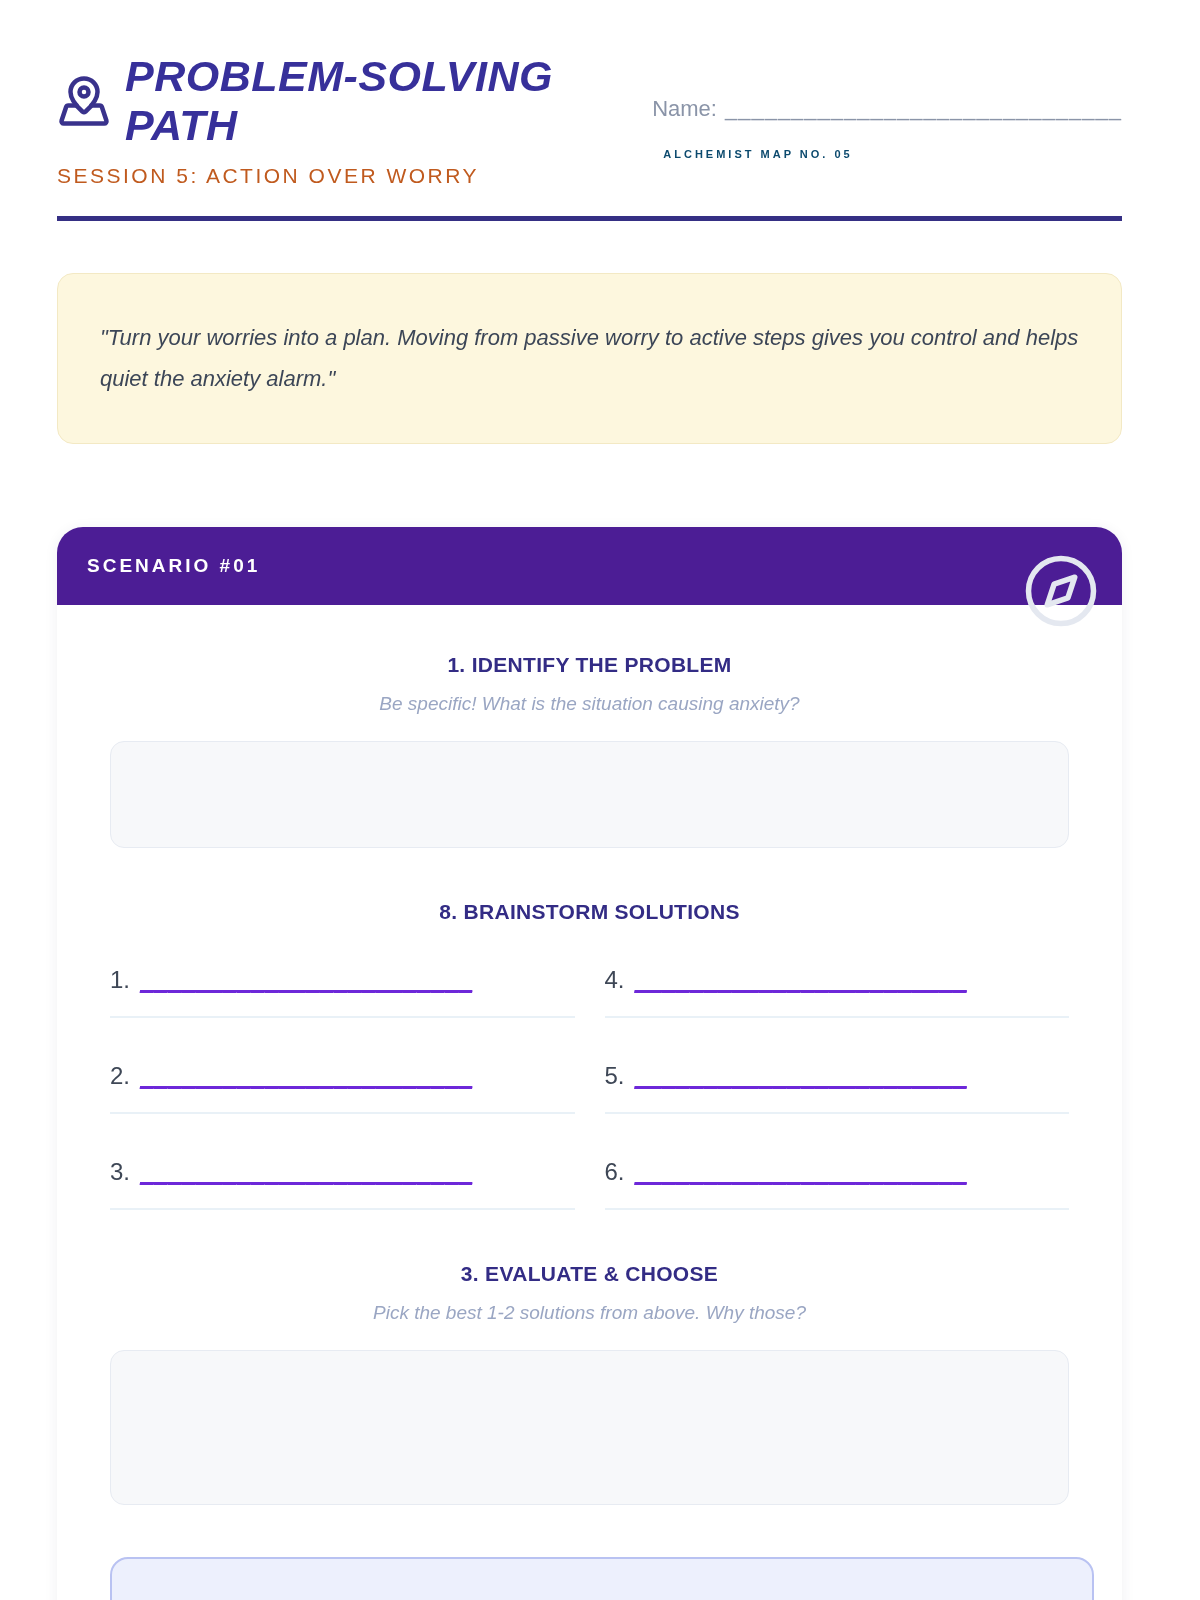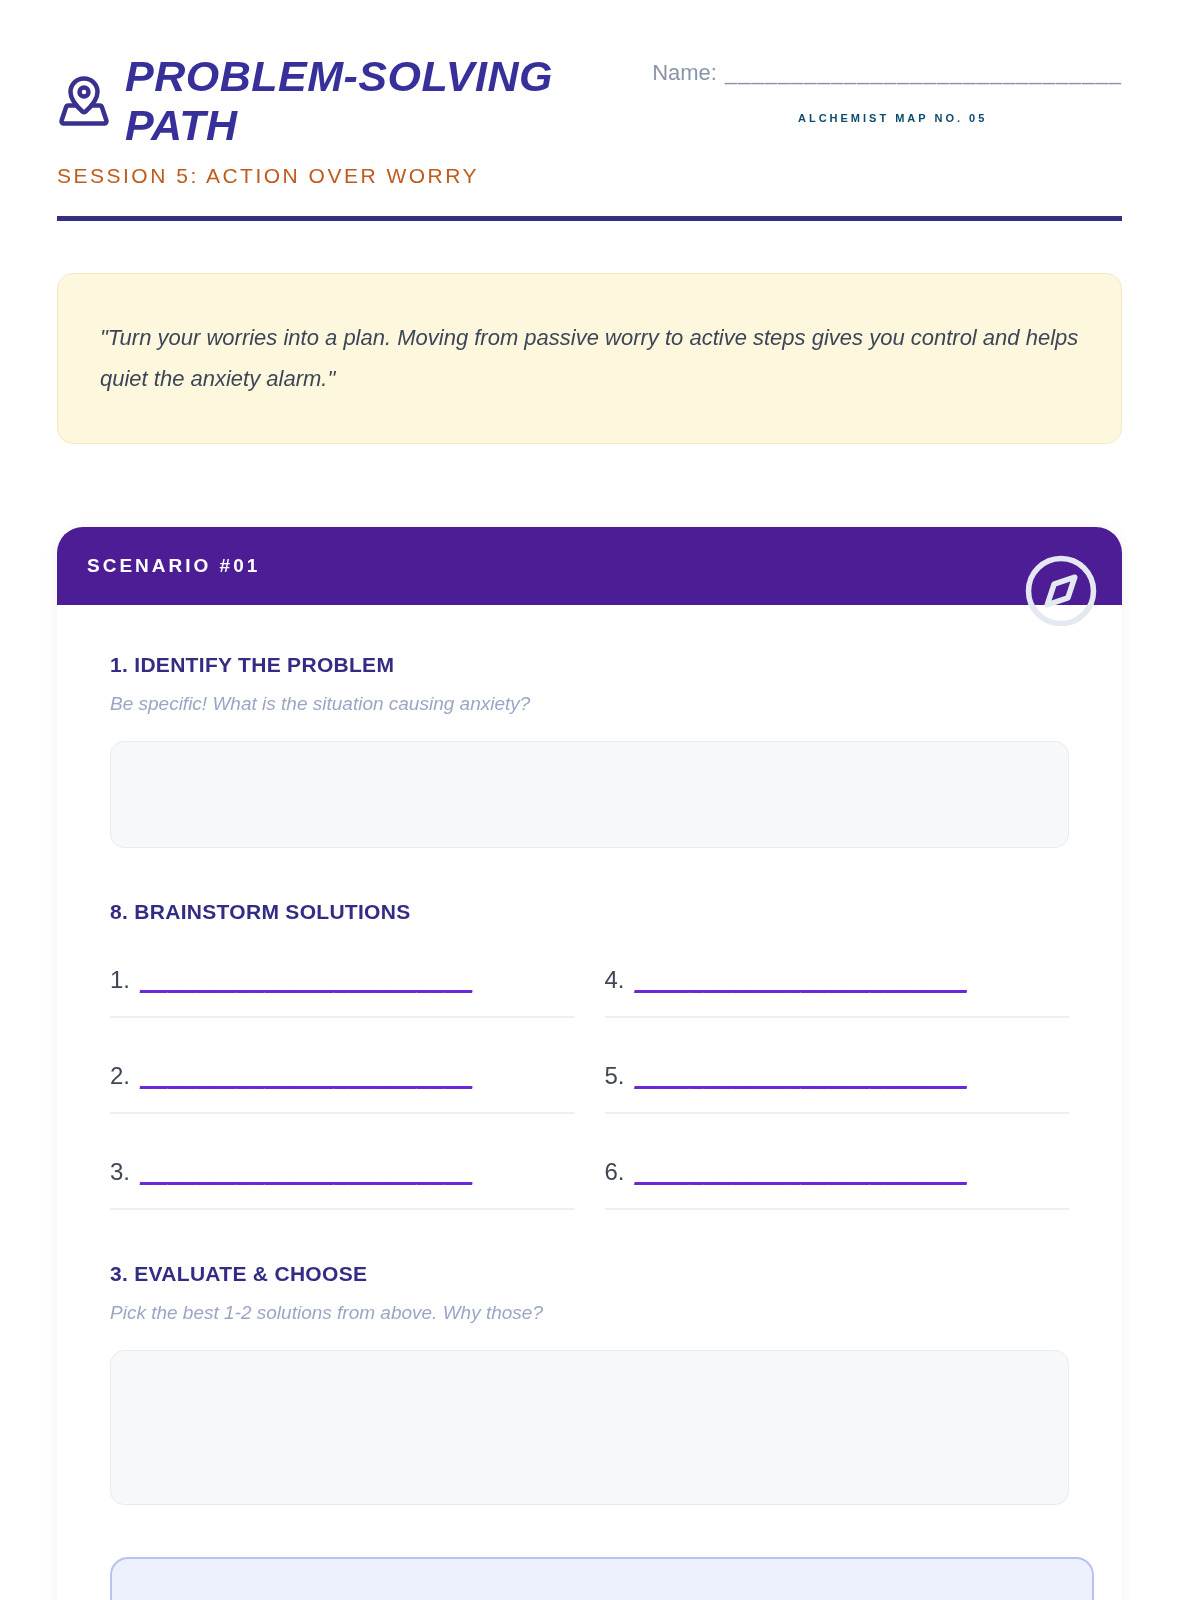--- a/index.html
+++ b/index.html
@@ -6,21 +6,21 @@
   html,body { width:1200px; height:1600px; overflow:hidden; background:#ffffff;
               font-family:"Liberation Sans", sans-serif; }
   .page { width:1200px; height:1600px; padding:52px 78px 0 57px; }
 
   
   .header { display:flex; justify-content:space-between; align-items:flex-start; }
   .title-row { display:flex; align-items:center; gap:14px; }
   .pin-icon svg { display:block; }
   h1.title { font-size:43px; font-weight:800; color:#37309a; letter-spacing:0.5px;font-style:italic; }
   .session { margin-top:14px; font-size:21px; font-weight:400; color:#c05a1e; letter-spacing:2.5px; }
-  .header-right { padding-top:8px; text-align:center; min-width:400px; }
+  .header-right { padding-top:8px; text-align:left; min-width:400px;margin-top:36px; }
   .name-row { font-size:22px; color:#8a94a8; display:flex; justify-content:flex-end; align-items:baseline; gap:8px; }
   .name-blank { color:#8a94a8; letter-spacing:1px; white-space:nowrap; }
   .map-number { margin-top:26px; font-size:11px; font-weight:700; color:#0c4a6e; letter-spacing:3px; }
 
   .header-divider { margin-top:28px; border:none; height:5px; background:#352f84; }
 
   
   .quote-box { margin-top:52px; background:#fdf7de; border:1px solid #f3e9c4;
                border-radius:16px; padding:44px 42px; }
   .quote-box p { font-size:22px; font-style:italic; color:#3c4657; line-height:1.85; }
@@ -35,21 +35,21 @@
   .compass svg { display:block; }
 
   .card-body { padding:48px 53px 0 53px; }
 
   .step-heading { font-size:21px; font-weight:700; color:#332c85; letter-spacing:0.3px; }
   .step-hint { margin-top:16px; font-size:19px; font-style:italic; color:#9aa6c3; }
   .answer-box { margin-top:26px; background:#f7f8fa; border:1.5px solid #e7ebf2; border-radius:14px; }
   .answer-box.h1 { height:107px; }
   .answer-box.h2 { height:155px; }
 
-  .step { margin-top:52px; }
+  .step { margin-top:52px;text-align:center; }
   .step:first-child { margin-top:0; }
 
   .bs-grid { margin-top:42px; display:grid; grid-template-columns:1fr 1fr; column-gap:30px;
              grid-auto-flow:column; grid-template-rows:repeat(3, auto); }
   .bs-item { display:flex; align-items:baseline; gap:10px; font-size:24px; color:#3e4756;
              padding-bottom:22px; border-bottom:2px solid #e9f1f7; margin-bottom:44px; }
   .bs-num { font-weight:400; }
   .bs-blank { color:#6d28d9; letter-spacing:0.5px; white-space:nowrap;text-decoration:underline; }
 
   .action-box { margin-top:52px; margin-right:-25px; background:#edf0fd; border:2px solid #b9c2f2;

